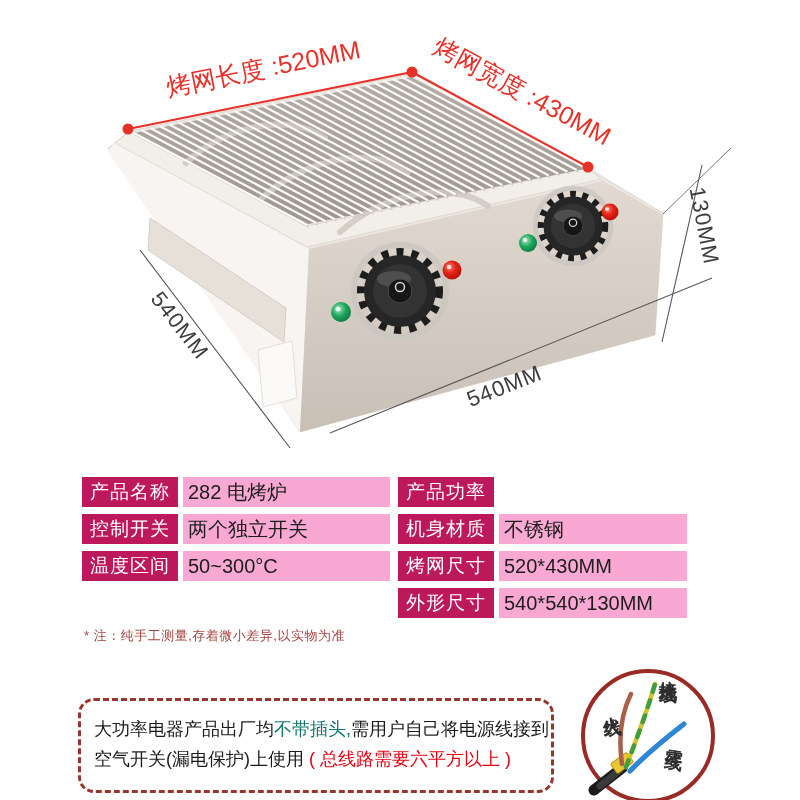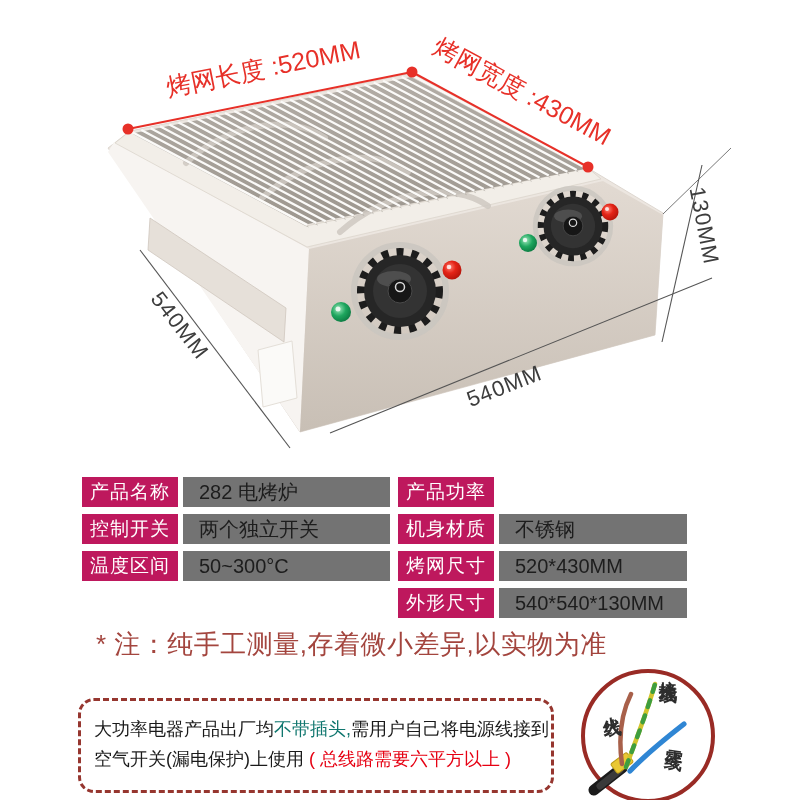--- a/index.html
+++ b/index.html
@@ -10,25 +10,25 @@
   
   .photo-svg{position:absolute;left:0;top:0;}
 
   
   .spec-col{position:absolute;top:477px;}
   .spec-col.left{left:82px;width:308px;}
   .spec-col.right{left:398px;width:289px;}
   .spec-row{display:flex;height:30px;margin-bottom:7px;}
   .spec-label{flex:none;width:96px;background:#be185d;color:#ffffff;font-size:19px;
               display:flex;align-items:center;justify-content:center;letter-spacing:1px;}
-  .spec-value{flex:1;background:#737373;color:#1d1d1d;font-size:20px;line-height:30px;
-              padding-left:16px;margin-left:5px;white-space:nowrap;}
-
-  
-  .note{position:absolute;left:96px;top:627px;font-size:26px;color:#a3453e;letter-spacing:.5px;}
+  .spec-value{flex:1;background:#f9a8d4;color:#1d1d1d;font-size:20px;line-height:30px;
+              padding-left:5px;margin-left:5px;white-space:nowrap;}
+
+  
+  .note{position:absolute;left:84px;top:627px;font-size:13px;color:#a3453e;letter-spacing:.5px;}
 
   
   .warning-box{position:absolute;left:78px;top:698px;width:476px;height:95px;
                border:3px dashed #96362f;border-radius:16px;box-sizing:border-box;
                padding:13px 0 0 13px;font-size:18px;line-height:30px;color:#1a1a1a;}
   .w-em{color:#0f766e;font-weight:normal;}
   .w-red{color:#e60012;}
 
   
   .wire-svg{position:absolute;left:556px;top:648px;}

